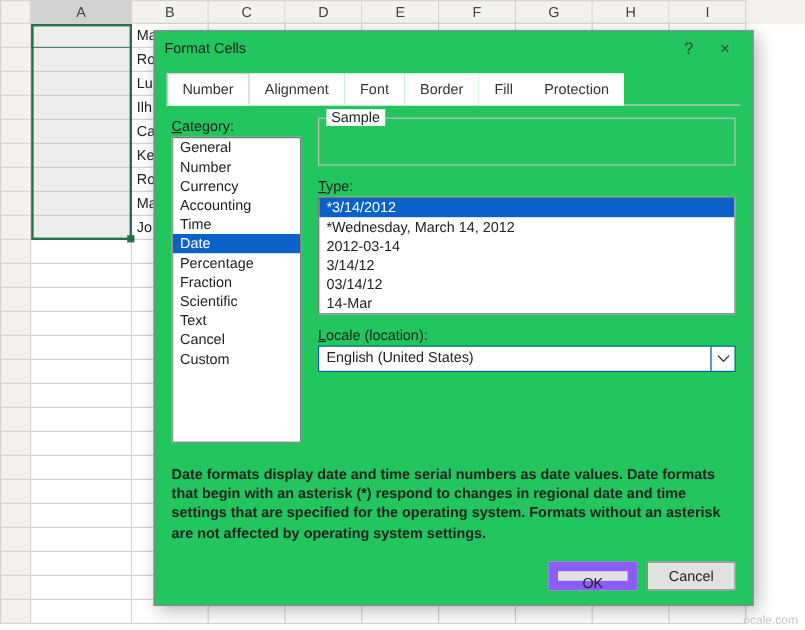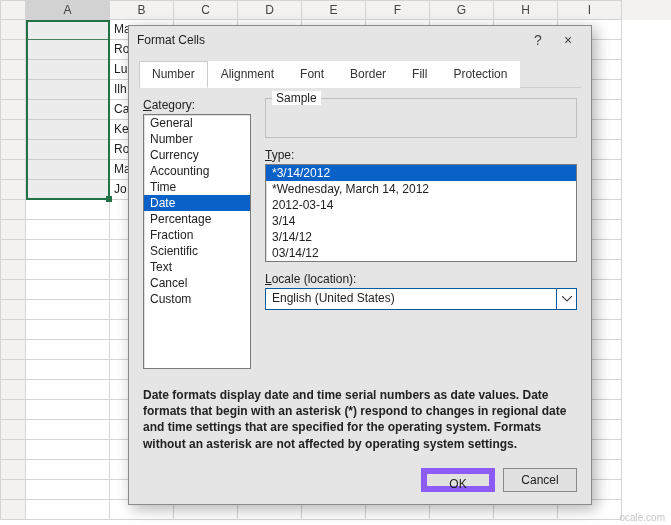--- a/index.html
+++ b/index.html
@@ -86,23 +86,23 @@
     background: #fff;
     border: 1px solid #217346;
     pointer-events: none;
   }
 
   
   .dialog {
     position: absolute;
     left: 128px;
     top: 25px;
-    width: 464px;
+    width: 500px;
     height: 480px;
-    background: #e5e5e5;
+    background: #22c55e;
     border: 1px solid #8a8a8a;
     box-shadow: 4px 4px 14px rgba(0,0,0,0.3);
   }
   .titlebar {
     height: 28px;
     display: flex;
     align-items: center;
     padding: 0 8px;
     font-size: 12px;
   }
@@ -226,21 +226,21 @@
   .btn {
     min-width: 74px;
     height: 24px;
     border: 1px solid #8a8a8a;
     background: #e1e1e1;
     text-align: center;
     line-height: 22px;
     cursor: pointer;
   }
   .btn.primary {
-    border: 6px solid #8b5cf6;
+    border: 8px solid #8b5cf6;
     line-height: 20px;
   }
   .watermark {
     position: absolute;
     right: 6px;
     bottom: 2px;
     font-size: 10px;
     color: #c6c6c6;
     pointer-events: none;
   }
@@ -608,21 +608,20 @@
       <div class="rightcol">
         <div class="samplebox">
           <span class="lbl">Sample</span>
           &nbsp;
         </div>
         <div class="label"><span class="underline">T</span>ype:</div>
         <div class="typelist" id="typelist">
             <div class="typeitem sel">*3/14/2012</div>
             <div class="typeitem">*Wednesday, March 14, 2012</div>
             <div class="typeitem">2012-03-14</div>
-            <div class="typeitem">3/14</div>
             <div class="typeitem">3/14/12</div>
             <div class="typeitem">03/14/12</div>
             <div class="typeitem">14-Mar</div>
           </div>
         <div class="label" style="margin-top:10px"><span class="underline">L</span>ocale (location):</div>
         <div class="locale">
           <div class="txt">English (United States)</div>
           <div class="dd">
             <svg width="10" height="6" viewBox="0 0 10 6">
                 <path d="M0 0 L5 5 L10 0" fill="none" stroke="#444" stroke-width="1.2"></path>

